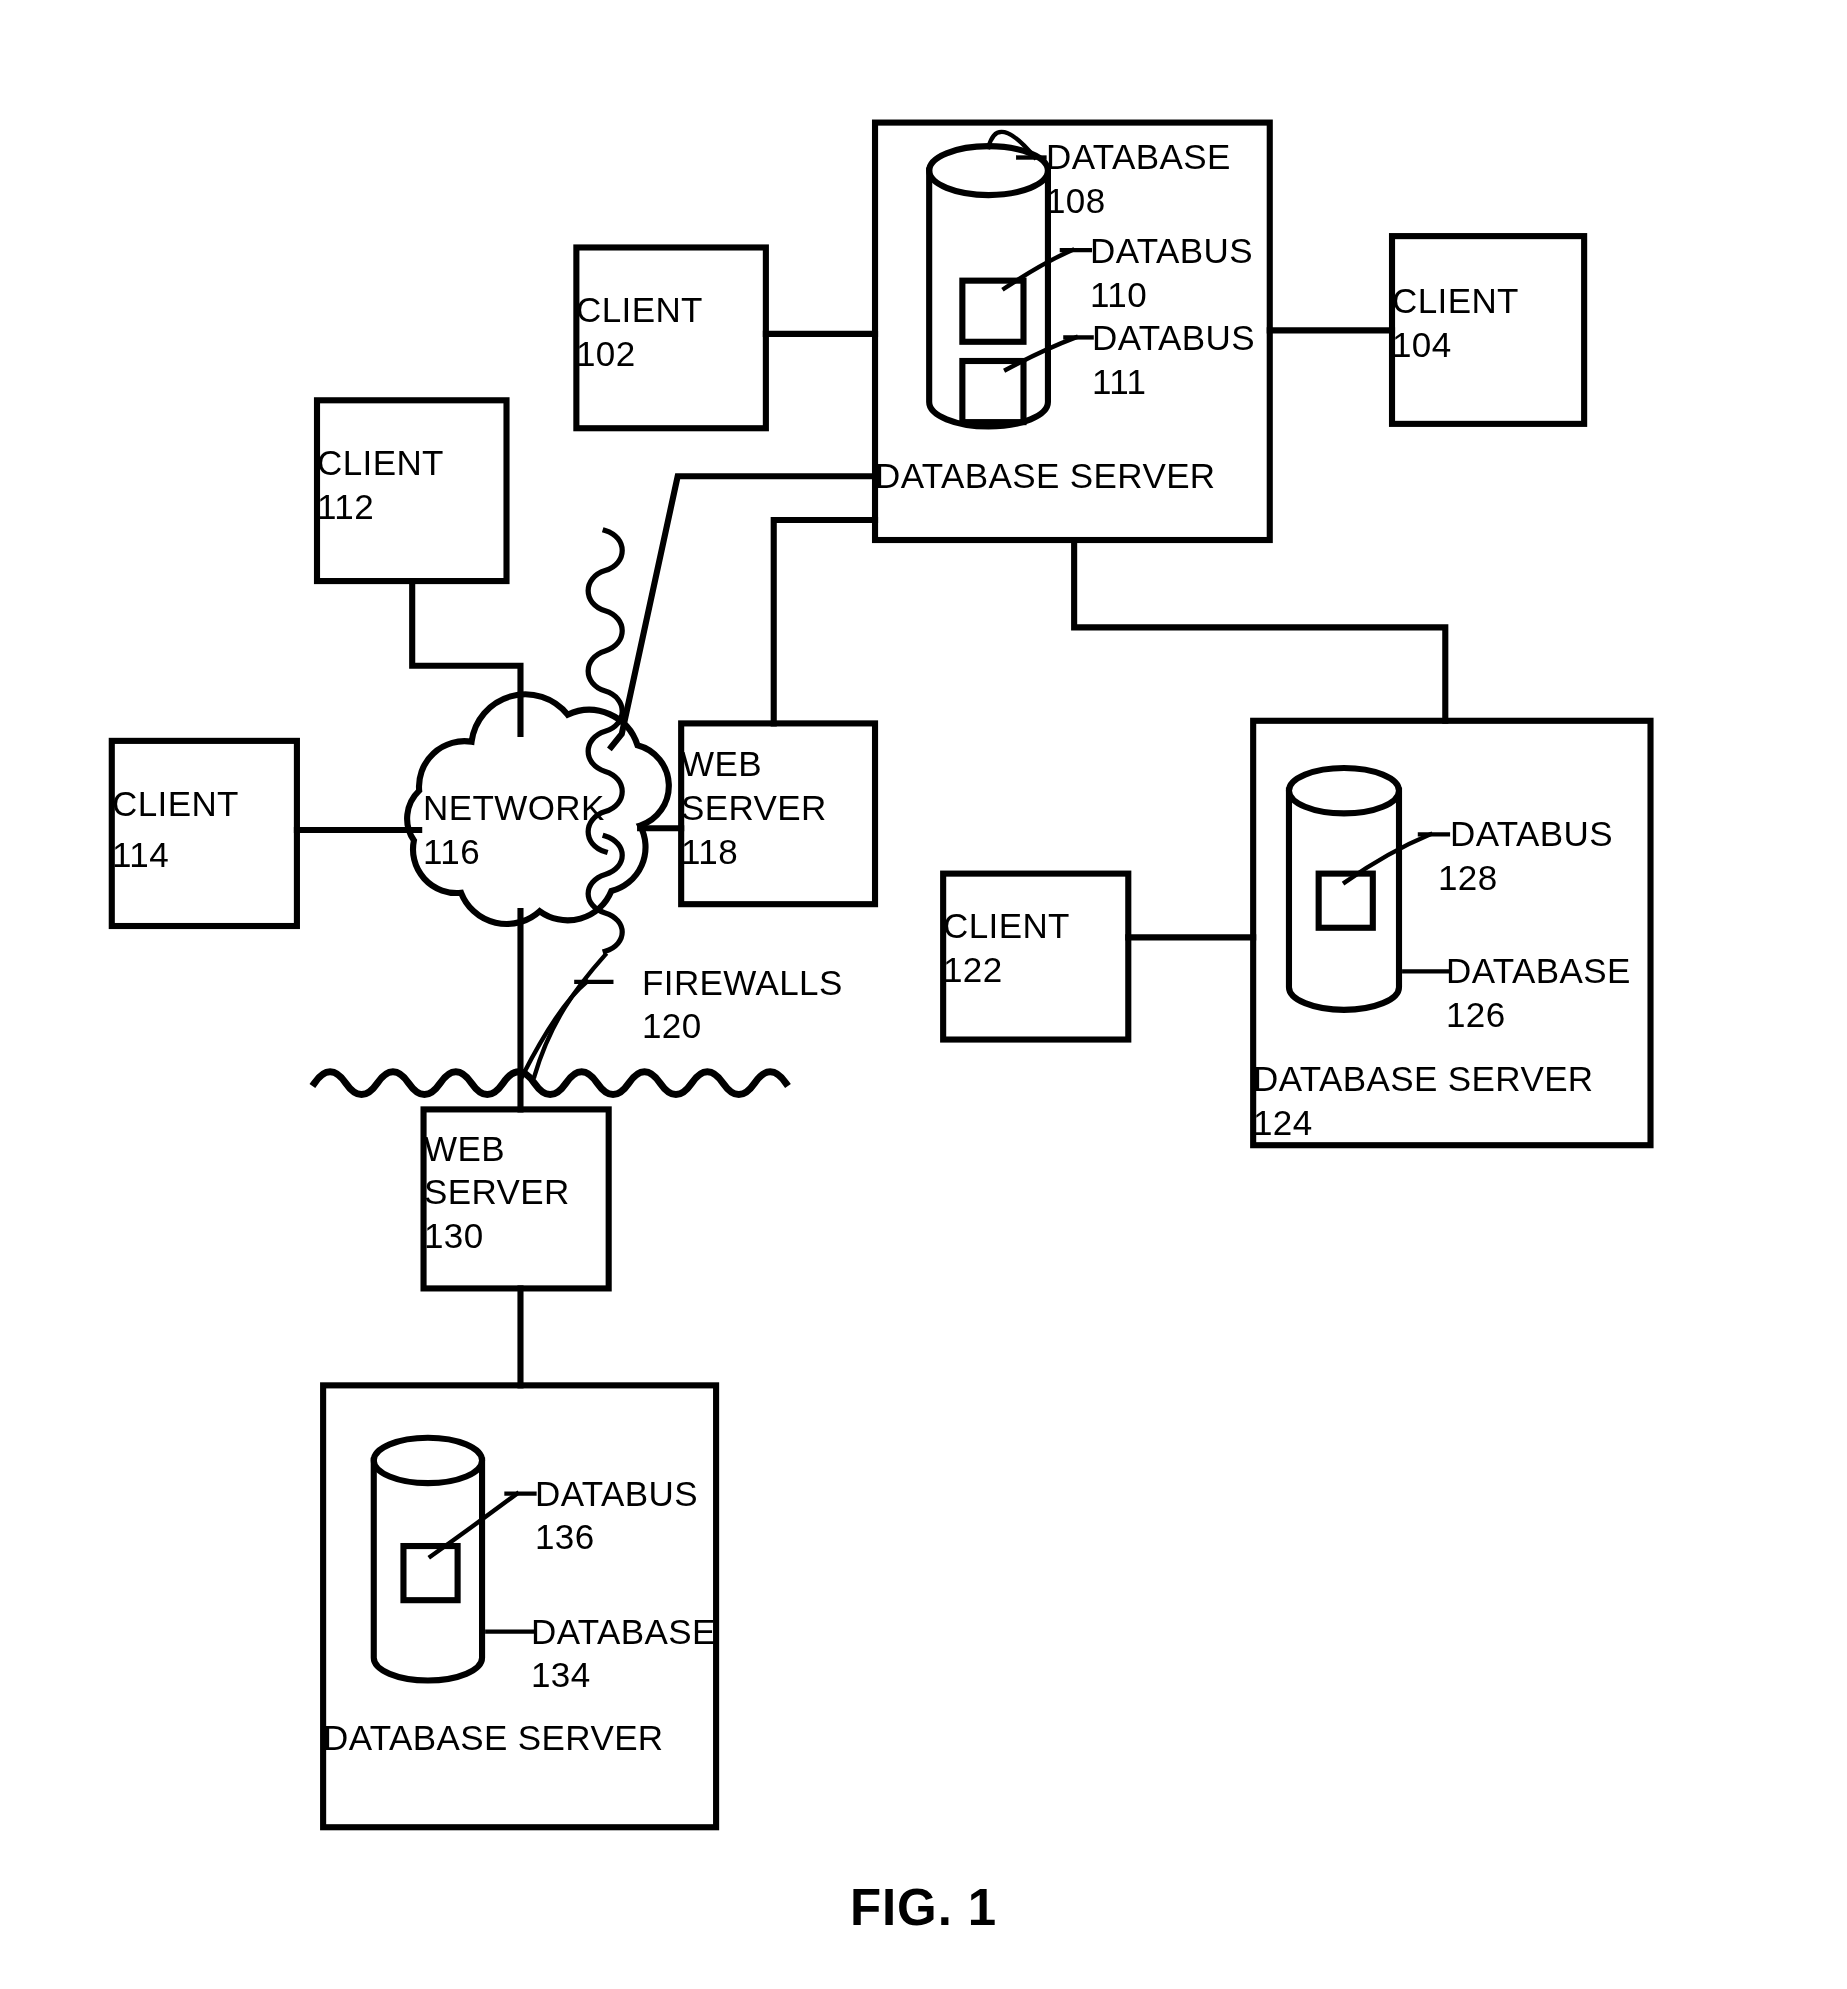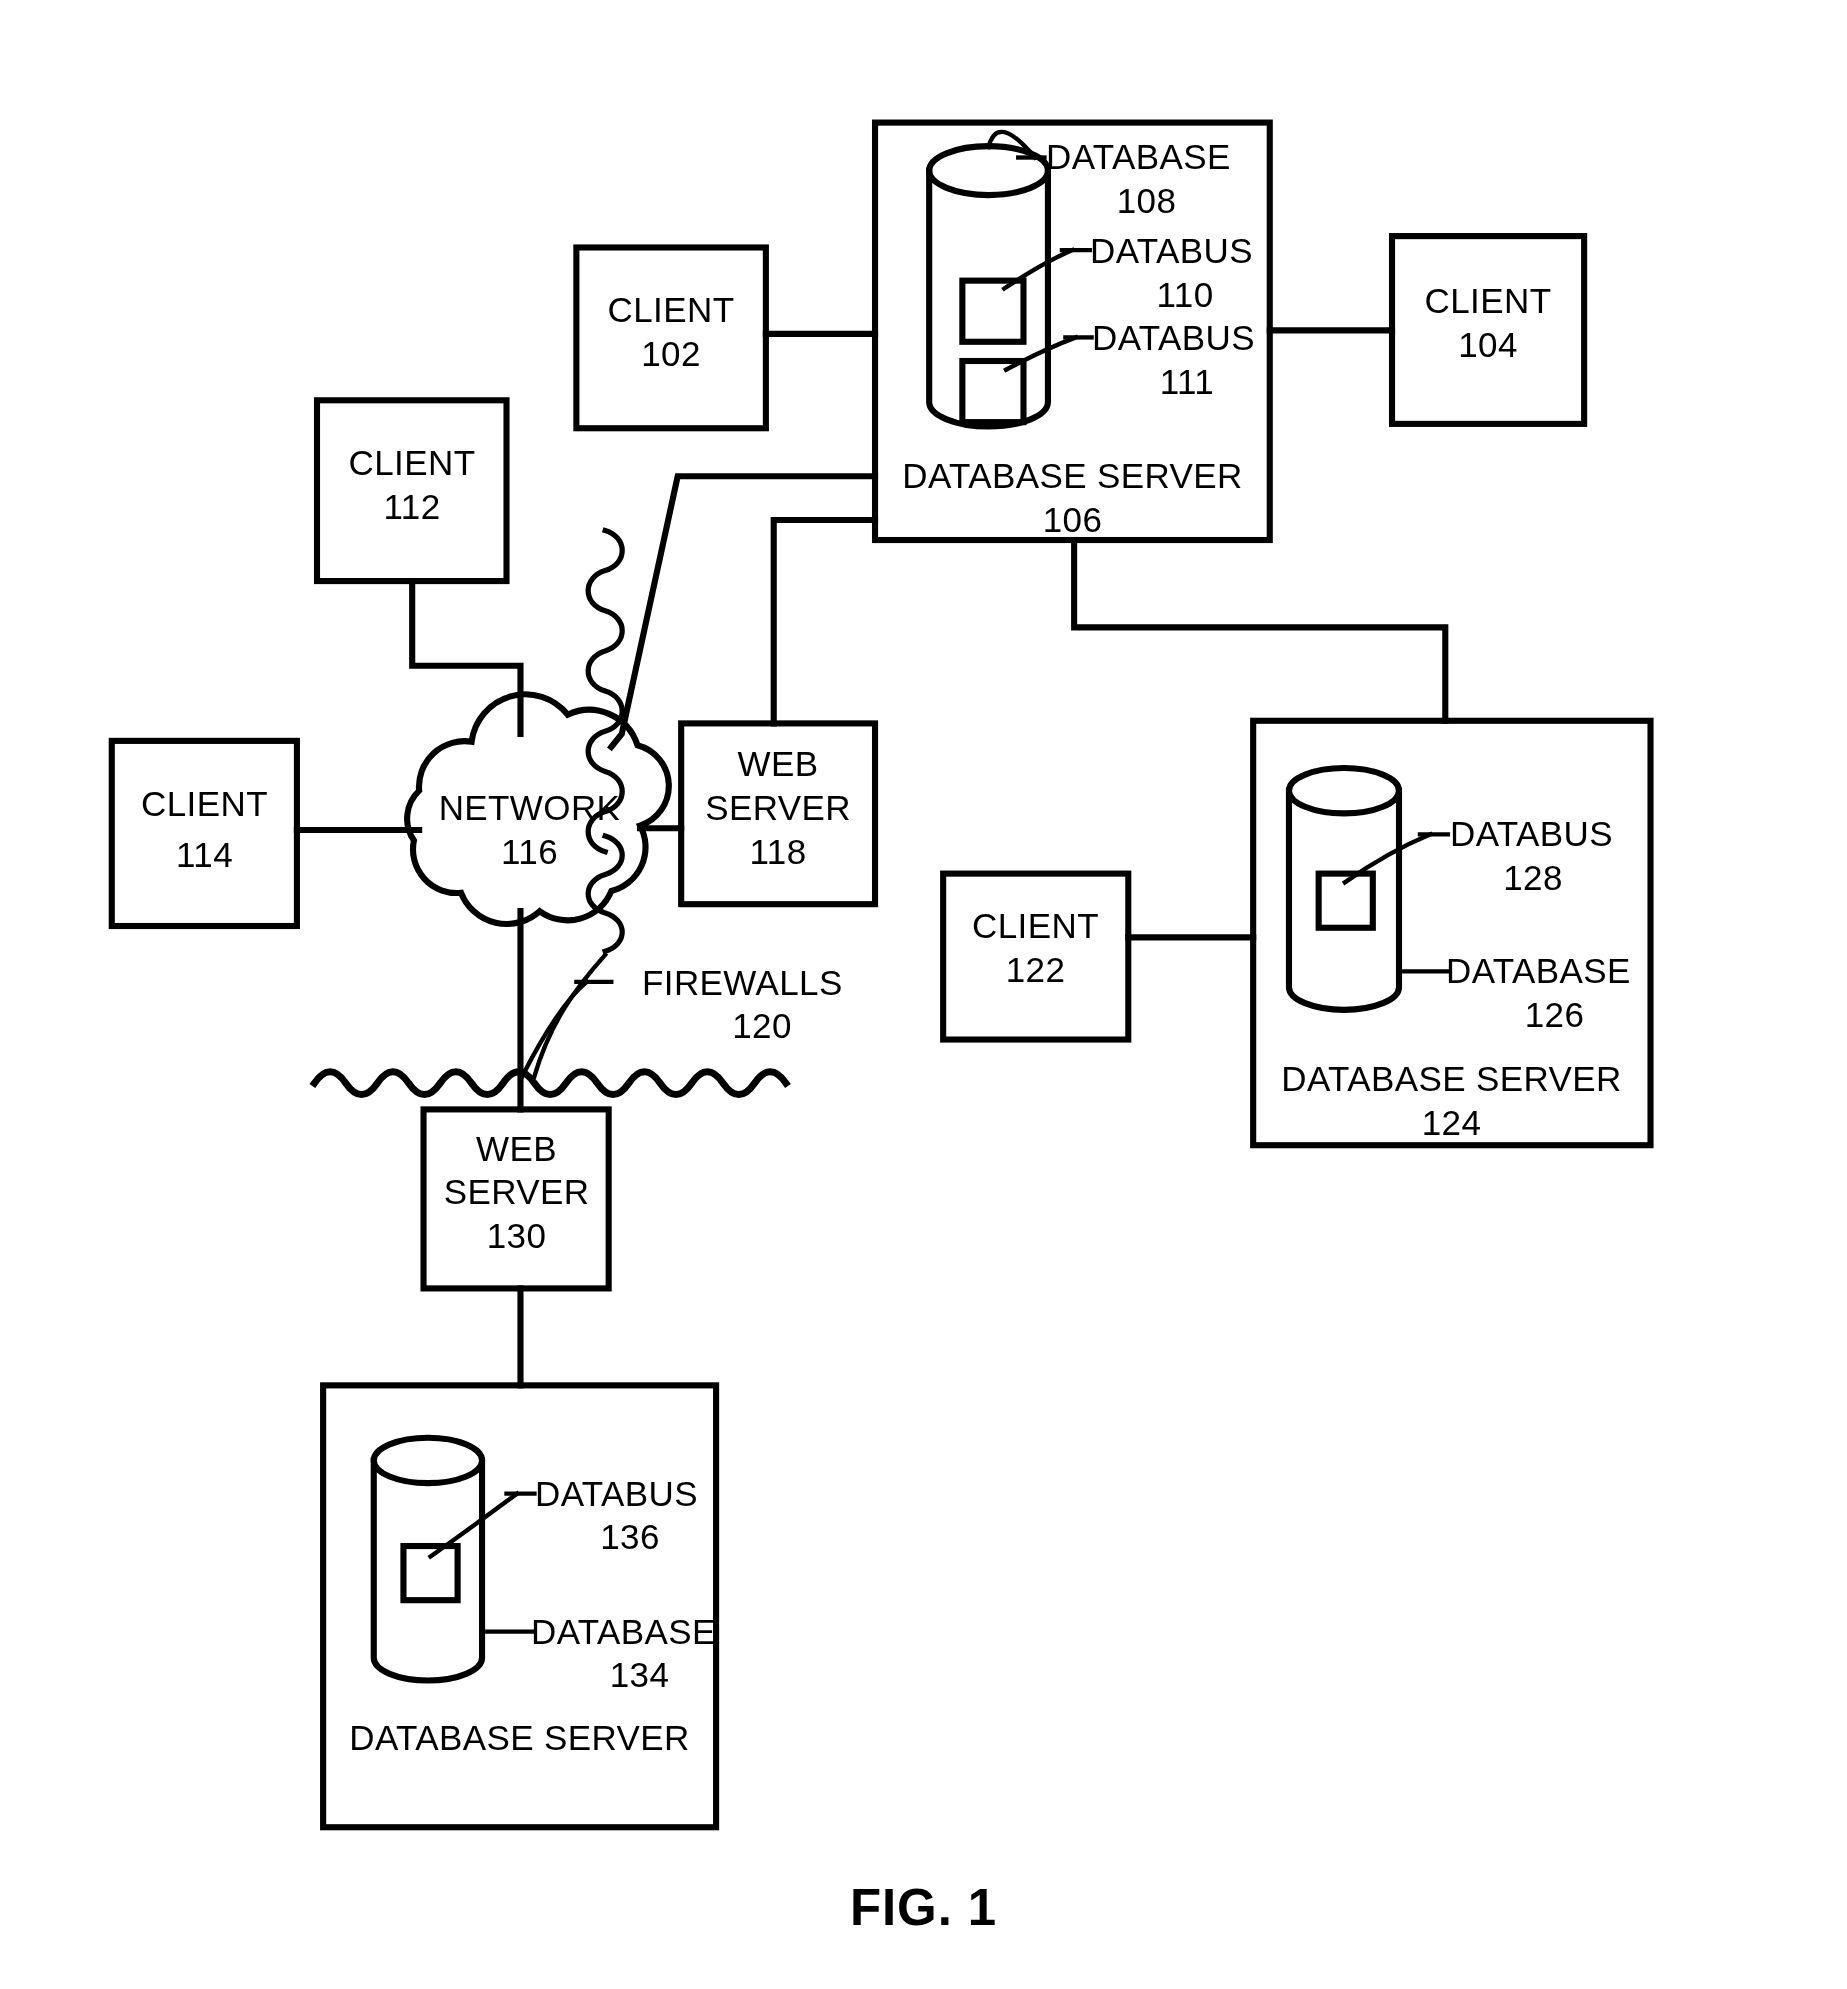--- a/index.html
+++ b/index.html
@@ -11,21 +11,20 @@
     overflow:hidden;
   }
   #stage{position:absolute;left:0;top:0;width:1847px;height:1990px;}
   svg.layer{position:absolute;left:0;top:0;width:1847px;height:1990px;}
   .lbl{
     position:absolute;
     font-size:35px;
     line-height:44px;
     letter-spacing:0.4px;
     white-space:nowrap;
-    text-align:center;
   }
   .lbl.left{text-align:left;}
   .fig{
     position:absolute;
     font-size:51px;
     font-weight:bold;
     letter-spacing:0.9px;
   }
 </style>
 </head>
@@ -158,21 +157,20 @@
   <div class="lbl" style="left:317px;top:441px;width:190px;">CLIENT</div>
   <div class="lbl" style="left:317px;top:485px;width:190px;">112</div>
 
   <div class="lbl" style="left:112px;top:782px;width:185px;">CLIENT</div>
   <div class="lbl" style="left:112px;top:825px;width:185px;margin-top:8px;">114</div>
 
   <div class="lbl" style="left:943px;top:904px;width:185px;">CLIENT</div>
   <div class="lbl" style="left:943px;top:948px;width:185px;">122</div>
 
   <div class="lbl" style="left:875px;top:454px;width:395px;">DATABASE SERVER</div>
-  <div class="lbl" style="left:875px;top:498px;width:395px;">106</div>
 
   <div class="lbl left" style="left:1046px;top:135px;">DATABASE</div>
   <div class="lbl" style="left:1046px;top:179px;width:201px;">108</div>
 
   <div class="lbl left" style="left:1090px;top:229px;">DATABUS</div>
   <div class="lbl" style="left:1090px;top:273px;width:190px;">110</div>
 
   <div class="lbl left" style="left:1092px;top:316px;">DATABUS</div>
   <div class="lbl" style="left:1092px;top:360px;width:190px;">111</div>
 

